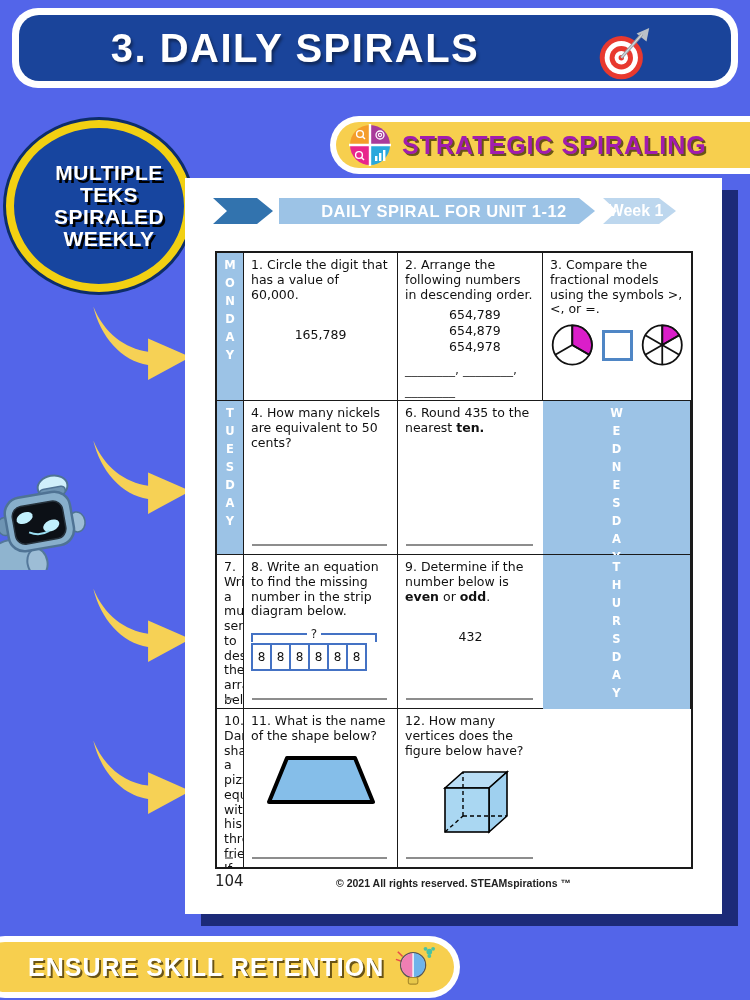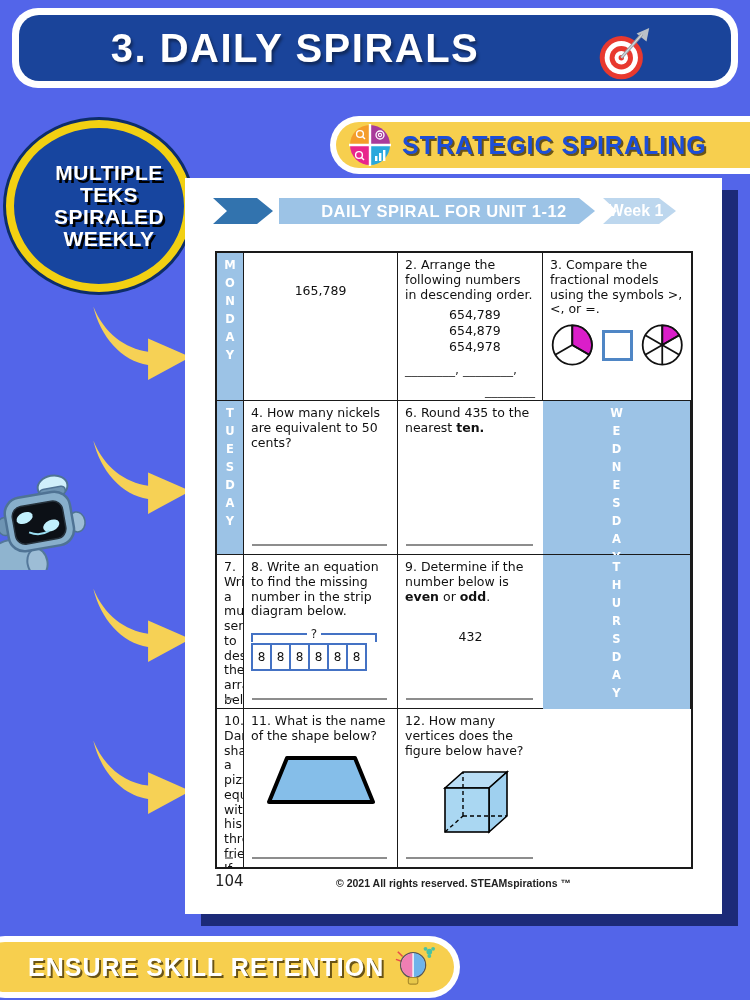--- a/index.html
+++ b/index.html
@@ -7,21 +7,21 @@
 
   
   .header-pill{position:absolute;left:12px;top:8px;width:726px;height:80px;background:#fff;border-radius:26px;}
   .header-inner{position:absolute;inset:7px;background:#1a449a;border-radius:20px;display:flex;align-items:center;justify-content:center;}
   .header-title{color:#fff;font-size:40px;font-weight:bold;letter-spacing:1.5px;padding-right:160px;text-shadow:2px 3px 3px rgba(0,0,0,.4);white-space:nowrap;}
   .dart{position:absolute;right:80px;top:13px;width:54px;height:54px;}
 
   
   .strategic-pill{position:absolute;left:330px;top:116px;width:420px;height:58px;background:#fff;border-radius:29px 0 0 29px;}
   .strategic-inner{position:absolute;left:6px;top:6px;right:0;bottom:6px;background:#f7cf4e;border-radius:23px 0 0 23px;display:flex;align-items:center;gap:10px;padding-left:12px;}
-  .strategic-label{font-size:25px;font-weight:bold;color:#1d4ed8;letter-spacing:1px;text-shadow:2px 2px 0 #6a5415;white-space:nowrap;text-align:right;}
+  .strategic-label{font-size:25px;font-weight:bold;color:#a21caf;letter-spacing:1px;text-shadow:2px 2px 0 #6a5415;white-space:nowrap;text-align:right;}
 
   
   .teks-circle{position:absolute;left:6px;top:120px;width:170px;height:156px;background:#17459f;border:8px solid #f2d012;border-radius:50%;box-shadow:0 0 0 3px #0d2d69;display:flex;flex-direction:column;align-items:center;justify-content:center;}
   .teks-line{color:#fff;font-weight:bold;font-size:21px;line-height:1.04;letter-spacing:.5px;text-shadow:2.5px 2.5px 0 #000;margin-left:20px;}
 
   
   .arrow{position:absolute;left:88px;width:106px;height:94px;}
   .arrow svg{display:block;width:100%;height:100%;}
   .robot{position:absolute;left:-8px;top:464px;width:100px;height:106px;}
 
@@ -36,21 +36,21 @@
   .day-cell{background:#9cc3e6;border-right:1.5px solid #1a1a1a;border-bottom:1.5px solid #1a1a1a;display:flex;justify-content:center;box-sizing:border-box;}
   .day-cell span{writing-mode:vertical-rl;text-orientation:upright;letter-spacing:4px;color:#fff;font-weight:bold;font-size:11.5px;font-family:"DejaVu Sans",sans-serif;padding-top:5px;}
   .q-cell{position:relative;border-right:1.5px solid #1a1a1a;border-bottom:1.5px solid #1a1a1a;padding:5px 7px;font-family:"DejaVu Sans",sans-serif;font-size:12.5px;line-height:1.18;color:#111;box-sizing:border-box;overflow:hidden;}
   .br0{border-right:none !important;}
   .bb0{border-bottom:none !important;}
   .answer-line{position:absolute;left:8px;right:10px;bottom:8px;border-bottom:2px solid #8d8d8d;}
 
   .center-num{text-align:center;margin-top:26px;}
   .num-list{margin:5px 0 0 44px;line-height:1.26;}
   .blanks1{margin-top:8px;color:#333;}
-  .blanks2{margin-top:7px;color:#333;text-align:right;}
+  .blanks2{margin-top:7px;color:#333;}
 
   .fraction-row{display:flex;align-items:center;gap:7px;margin-top:5px;}
   .compare-box{width:25px;height:25px;border:3px solid #4f86c5;background:#fff;flex:0 0 auto;}
 
   .crowns{font-size:15px;letter-spacing:1.5px;color:#f0a227;text-shadow:0 0 1px #8a5a00;line-height:1.12;margin-top:2px;white-space:nowrap;font-family:"DejaVu Sans",sans-serif;}
 
   .strip{margin-top:9px;width:126px;}
   .strip-bracket{display:flex;align-items:flex-start;height:13px;color:#222;font-size:12px;}
   .strip-bracket .bl{flex:1;border-top:2px solid #4472c4;height:7px;margin-top:5px;}
   .bl-left{border-left:2px solid #4472c4;}
@@ -170,20 +170,21 @@
       <div class="banner-title">DAILY SPIRAL FOR UNIT 1-12</div>
       <div class="banner-week">Week 1</div>
     </div>
 
     <div class="sheet-table">
 
       <div class="day-cell">
         <span>MONDAY</span>
       </div>
       <div class="q-cell">
+        <div>1. Circle the digit that has a value of 60,000.</div>
         <div class="center-num">165,789</div>
       </div>
       <div class="q-cell">
         <div>2. Arrange the following numbers in descending order.</div>
         <div class="num-list">
           <div>654,789</div>
           <div>654,879</div>
           <div>654,978</div>
         </div>
         <div class="blanks1">________, ________,</div>

